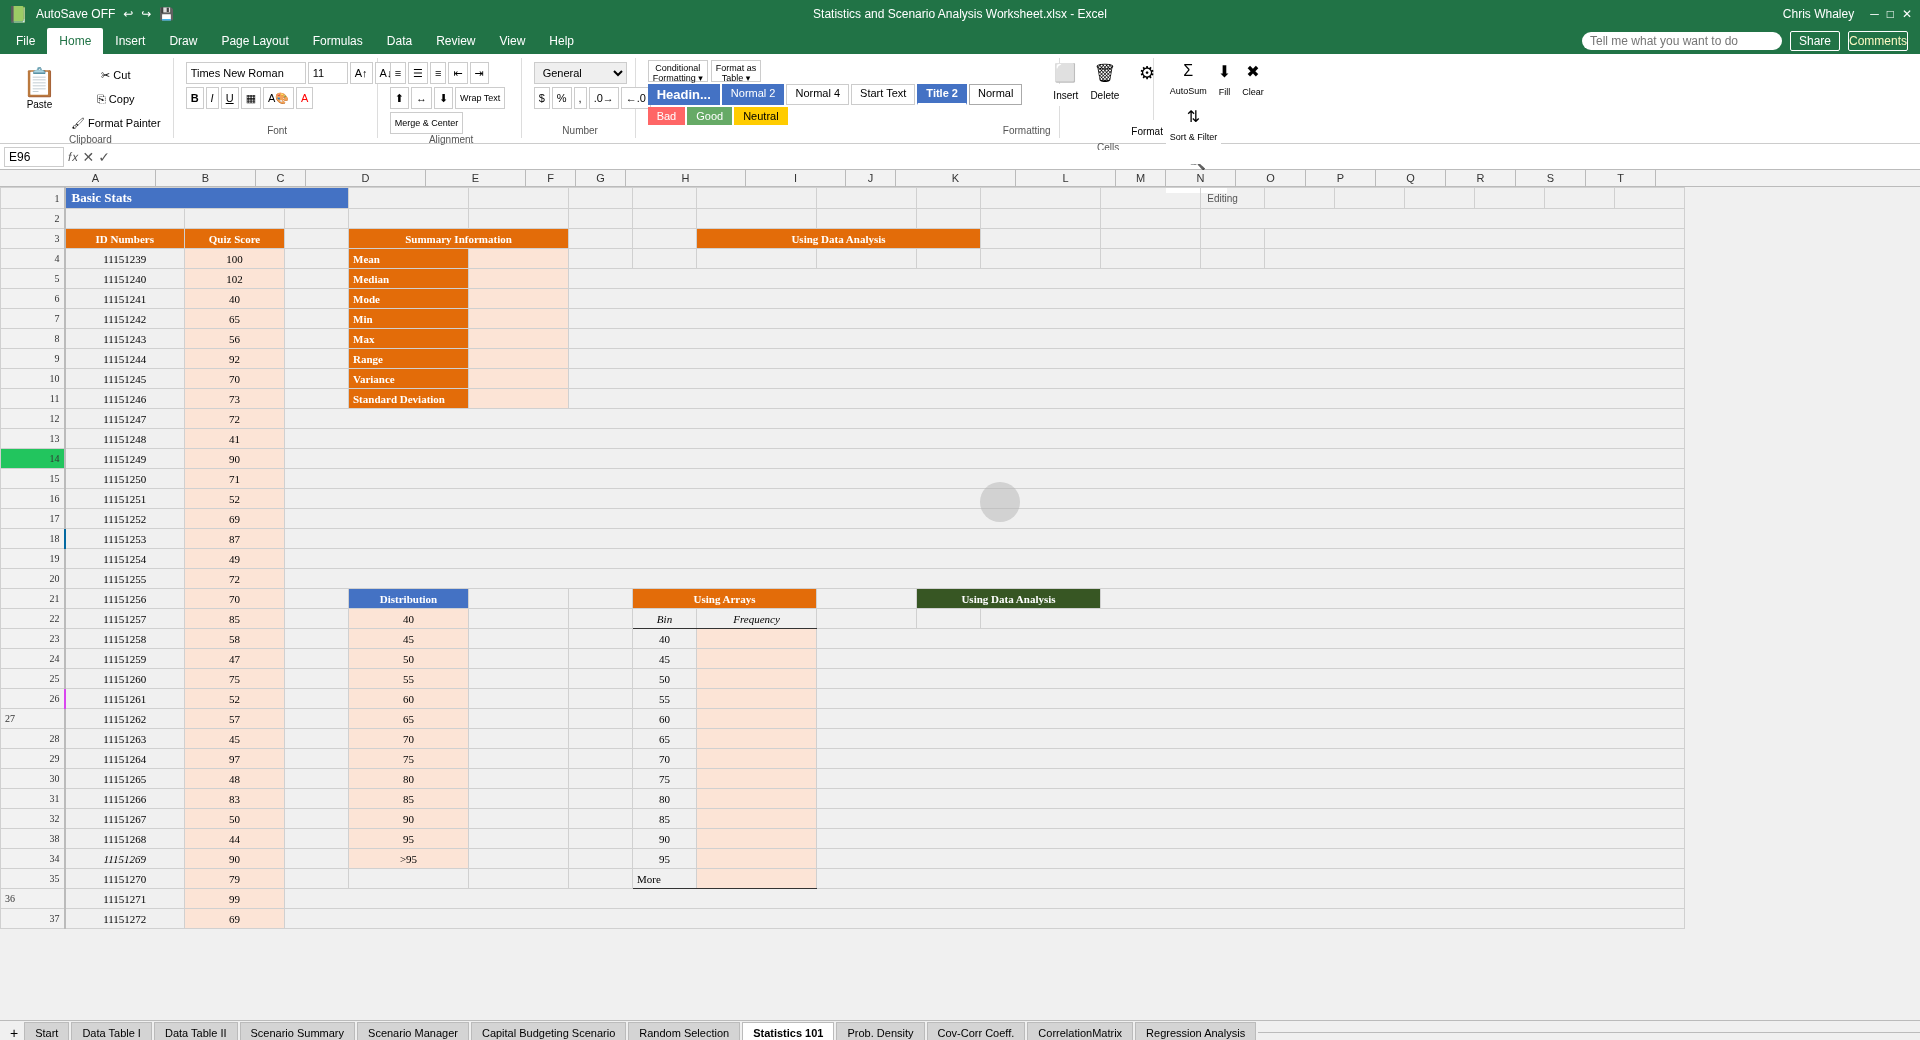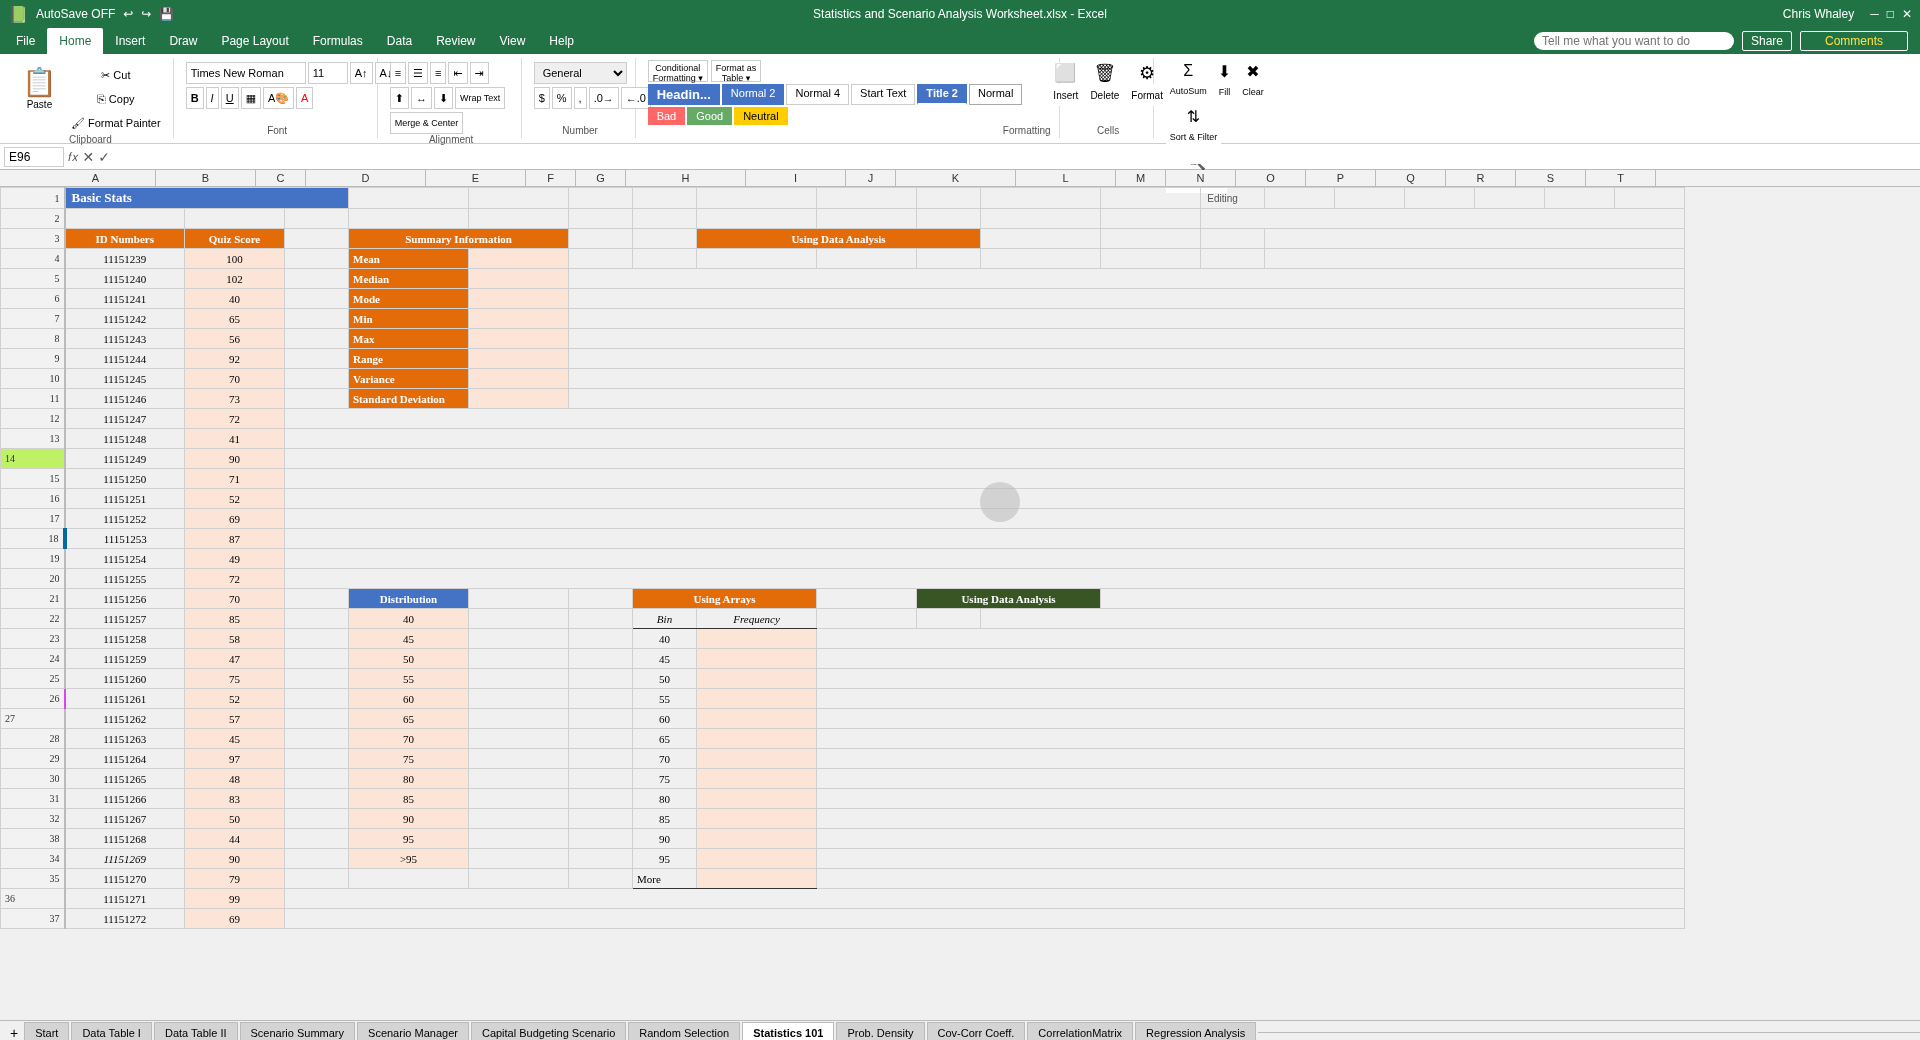--- a/index.html
+++ b/index.html
@@ -202,21 +202,21 @@
     <div class="tab">Draw</div>
     <div class="tab">Page Layout</div>
     <div class="tab">Formulas</div>
     <div class="tab">Data</div>
     <div class="tab">Review</div>
     <div class="tab">View</div>
     <div class="tab">Help</div>
     <div style="margin-left:auto;display:flex;align-items:center;gap:8px;padding-right:8px;">
       <input type="text" style="width: 200px; padding: 2px 8px; font-size: 12px; border-radius: 10px; border: none;" placeholder="Tell me what you want to do">
       <span style="color:white;cursor:pointer;border:1px solid white;padding:2px 8px;border-radius:2px;">Share</span>
-      <span style="color:#fde047;cursor:pointer;border:1px solid white;padding:2px 24px;border-radius:2px;">Comments</span>
+      <span style="color:#fef9c3;cursor:pointer;border:1px solid white;padding:2px 0;border-radius:2px;">Comments</span>
     </div>
   </div>
 
   <div id="ribbon-content">
 
     <div class="ribbon-group">
       <div class="ribbon-group-content" style="flex-direction:column;">
         <div style="display:flex;gap:4px;align-items:flex-start;">
           <button class="paste-btn">
             <span class="icon">📋</span>
@@ -319,21 +319,21 @@
         <div style="display:flex;flex-direction:column;align-items:center;">
           <span style="font-size:18px;">⬜</span>
           <button class="small-btn" style="border:none;font-size:10px;">Insert</button>
         </div>
         <div style="display:flex;flex-direction:column;align-items:center;">
           <span style="font-size:18px;">🗑</span>
           <button class="small-btn" style="border:none;font-size:10px;">Delete</button>
         </div>
         <div style="display:flex;flex-direction:column;align-items:center;">
           <span style="font-size:18px;">⚙</span>
-          <button class="small-btn" style="border:none;font-size:10px;">Format</button>
+          <button class="small-btn" style="border:none;font-size:10px;margin-top:36px;">Format</button>
         </div>
       </div>
       <span class="ribbon-group-label">Cells</span>
     </div>
 
     <div class="ribbon-group" style="border-right:none;width:130px;">
       <div style="display:flex;gap:4px;padding-top:4px;flex-wrap:wrap;">
         <div style="display:flex;flex-direction:column;align-items:center;">
           <span style="font-size:16px;">Σ</span>
           <button class="small-btn" style="border:none;font-size:9px;">AutoSum</button>
@@ -570,21 +570,21 @@
             <td style="text-align:center;background:#fce4d6;">72</td>
             <td colspan="17"></td>
           </tr>
           <tr>
             <td style="background:#f2f2f2;border-right:2px solid #bbb;text-align:right;padding-right:4px;font-size:10px;color:#333;">13</td>
             <td style="text-align:center;">11151248</td>
             <td style="text-align:center;background:#fce4d6;">41</td>
             <td colspan="17"></td>
           </tr>
           <tr>
-            <td style="background:#bef264;border-right:2px solid #bbb;padding-right:4px;font-size:10px;color:#333;">14</td>
+            <td style="background:#22c55e;border-right:2px solid #bbb;text-align:right;padding-right:4px;font-size:10px;color:#333;">14</td>
             <td style="text-align:center;">11151249</td>
             <td style="text-align:center;background:#fce4d6;">90</td>
             <td colspan="17"></td>
           </tr>
           <tr>
             <td style="background:#f2f2f2;border-right:2px solid #bbb;text-align:right;padding-right:4px;font-size:10px;color:#333;">15</td>
             <td style="text-align:center;">11151250</td>
             <td style="text-align:center;background:#fce4d6;">71</td>
             <td colspan="17"></td>
           </tr>
@@ -594,21 +594,21 @@
             <td style="text-align:center;background:#fce4d6;">52</td>
             <td colspan="17"></td>
           </tr>
           <tr>
             <td style="background:#f2f2f2;border-right:2px solid #bbb;text-align:right;padding-right:4px;font-size:10px;color:#333;">17</td>
             <td style="text-align:center;">11151252</td>
             <td style="text-align:center;background:#fce4d6;">69</td>
             <td colspan="17"></td>
           </tr>
           <tr>
-            <td style="background:#f2f2f2;border-right:4px solid #0369a1;text-align:right;padding-right:4px;font-size:10px;color:#333;">18</td>
+            <td style="background:#f2f2f2;border-right:2px solid #0369a1;text-align:right;padding-right:4px;font-size:10px;color:#333;">18</td>
             <td style="text-align:center;">11151253</td>
             <td style="text-align:center;background:#fce4d6;">87</td>
             <td colspan="17"></td>
           </tr>
           <tr>
             <td style="background:#f2f2f2;border-right:2px solid #bbb;text-align:right;padding-right:4px;font-size:10px;color:#333;">19</td>
             <td style="text-align:center;">11151254</td>
             <td style="text-align:center;background:#fce4d6;">49</td>
             <td colspan="17"></td>
           </tr>

